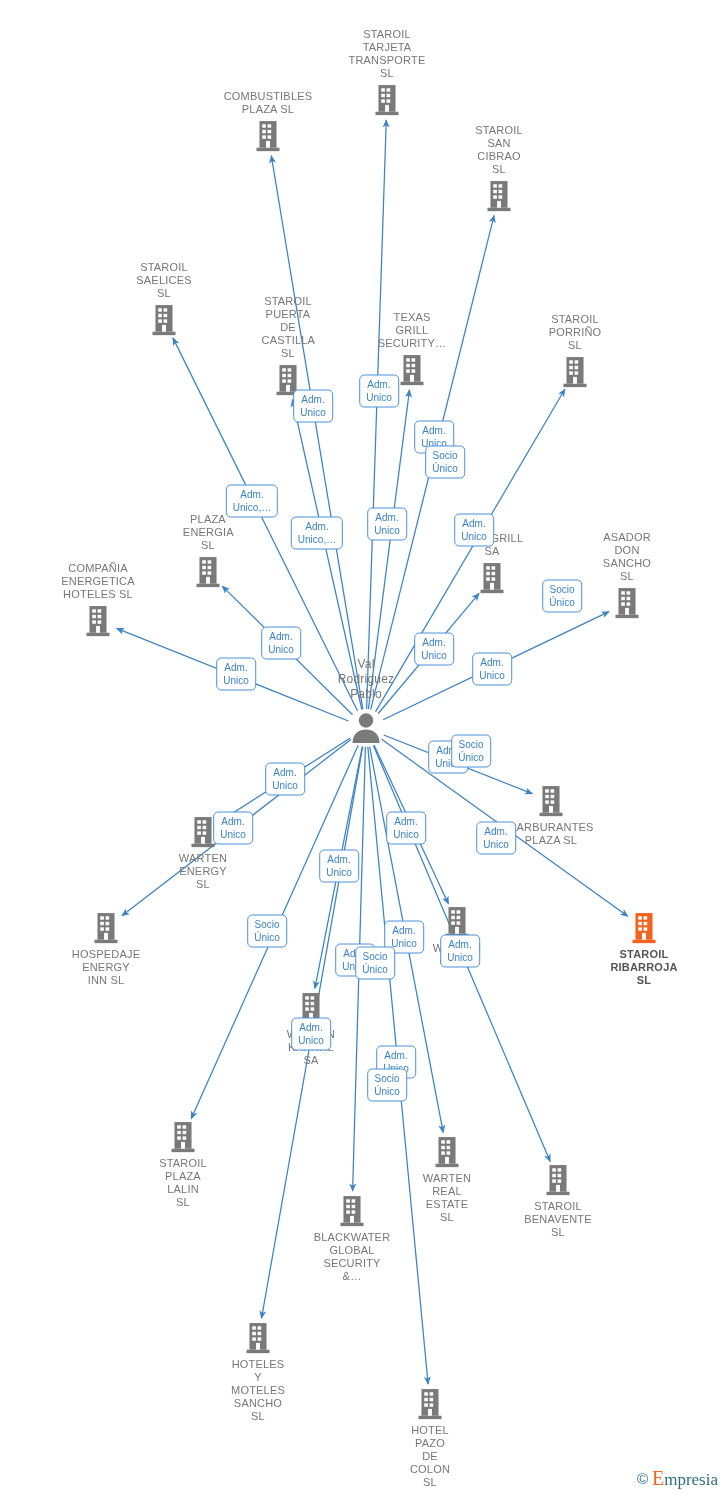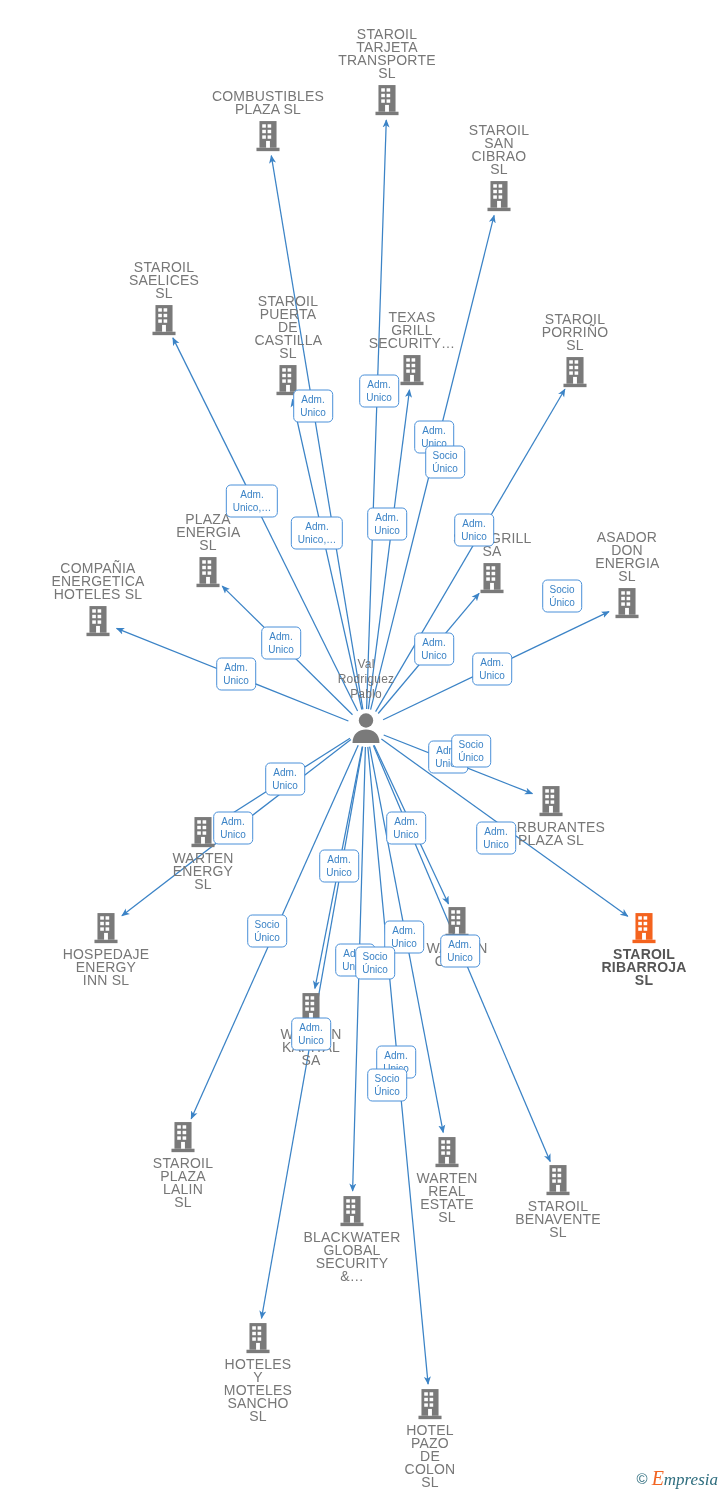--- a/index.html
+++ b/index.html
@@ -5,39 +5,39 @@
 <style>
   html,body{margin:0;padding:0;background:#ffffff;}
   body{font-family:"Liberation Sans","DejaVu Sans",sans-serif;}
   #stage{position:relative;width:728px;height:1500px;background:#fff;overflow:hidden;}
   #edges{position:absolute;left:0;top:0;width:728px;height:1500px;}
 
   .node{position:absolute;width:0;height:0;}
   .node .ico{position:absolute;transform:translate(-50%,-50%);line-height:0;}
   .node .lbl{
     position:absolute;left:50%;transform:translateX(-50%);
-    font-size:14px;line-height:13px;color:#777777;
+    font-size:11px;line-height:13px;color:#777777;
     text-align:center;white-space:pre-line;letter-spacing:.2px;
   }
   .node.above .lbl{bottom:20px;}
   .node.below .lbl{top:20px;}
   .node.person .lbl{bottom:26px;color:#777;font-size:12px;line-height:15px;}
   .node.highlight .lbl{color:#555;font-weight:bold;}
 
   .rel{
     position:absolute;transform:translate(-50%,-50%);
     border:1px solid #4a90d9;border-radius:5px;background:#ffffff;
     color:#3b83c6;font-size:10px;line-height:12.5px;
     text-align:center;padding:3px 6px;white-space:pre-line;
     box-sizing:border-box;
   }
 
   #watermark{position:absolute;right:10px;bottom:10px;display:flex;align-items:center;gap:4px;}
   #watermark .c{color:#2e6d7e;font-size:15px;}
-  #watermark .brand{font-family:"Liberation Serif","DejaVu Serif",serif;font-size:17px;color:#2e6d7e;font-style:italic;}
+  #watermark .brand{font-family:"Liberation Serif","DejaVu Serif",serif;font-size:17px;color:#2e6d7e;}
   #watermark .brand .e{color:#f26522;font-size:20px;}
 </style>
 </head>
 <body>
 
 <div id="stage">
 
   <svg id="edges" viewBox="0 0 728 1500" xmlns="http://www.w3.org/2000/svg">
     <defs>
       <marker id="ah" markerWidth="7" markerHeight="7" refX="6" refY="3.2" orient="auto" markerUnits="strokeWidth">
@@ -242,21 +242,21 @@
             <rect x="6.6" y="4" width="3.4" height="3.2" fill="#fff"></rect>
             <rect x="11.6" y="4" width="3.4" height="3.2" fill="#fff"></rect>
             <rect x="6.6" y="9.2" width="3.4" height="3.2" fill="#fff"></rect>
             <rect x="11.6" y="9.2" width="3.4" height="3.2" fill="#fff"></rect>
             <rect x="6.6" y="14.4" width="3.4" height="3.2" fill="#fff"></rect>
             <rect x="11.6" y="14.4" width="3.4" height="3.2" fill="#fff"></rect>
             <rect x="10.2" y="19.6" width="3.6" height="6.4" fill="#fff"></rect>
           </svg></span>
         <span class="lbl">ASADOR
 DON
-ENERGIA  SL</span>
+SANCHO  SL</span>
       </div>
       <div class="node below" style="left: 551px; top: 801px;">
         <span class="ico"><svg width="26" height="32" viewBox="0 0 24 30" xmlns="http://www.w3.org/2000/svg">
             <rect x="4" y="1" width="16" height="25" fill="#7a7a7a"></rect>
             <rect x="1.2" y="26" width="21.6" height="3.2" fill="#7a7a7a"></rect>
             <rect x="6.6" y="4" width="3.4" height="3.2" fill="#fff"></rect>
             <rect x="11.6" y="4" width="3.4" height="3.2" fill="#fff"></rect>
             <rect x="6.6" y="9.2" width="3.4" height="3.2" fill="#fff"></rect>
             <rect x="11.6" y="9.2" width="3.4" height="3.2" fill="#fff"></rect>
             <rect x="6.6" y="14.4" width="3.4" height="3.2" fill="#fff"></rect>

